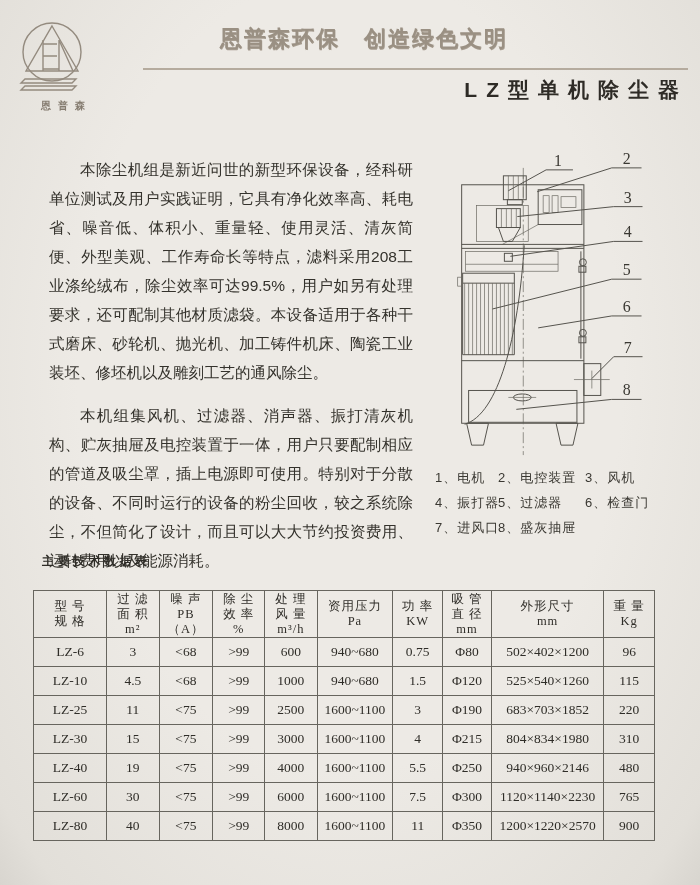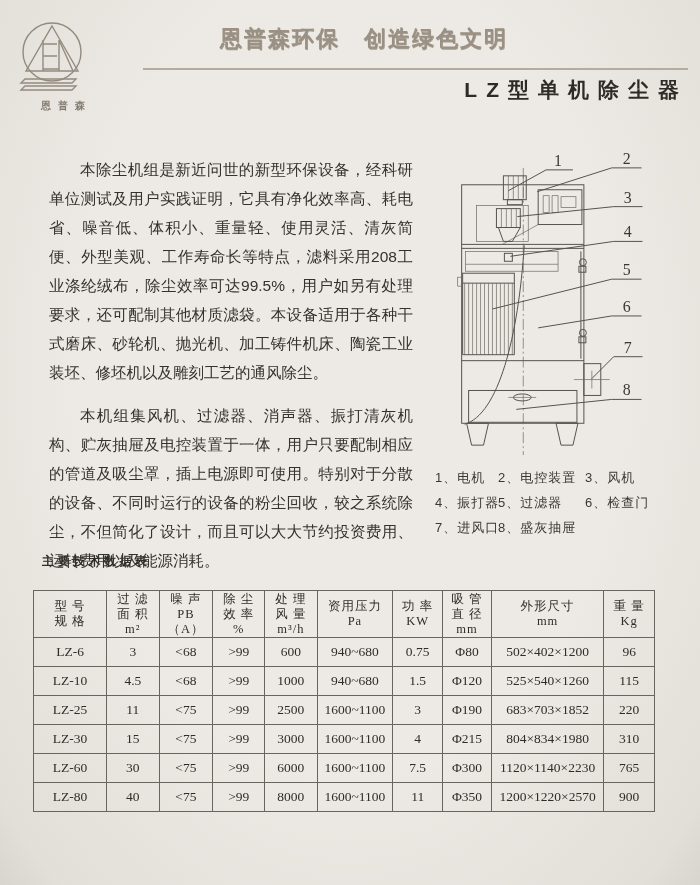--- a/index.html
+++ b/index.html
@@ -278,20 +278,32 @@
           <td>&lt;75</td>
           <td>&gt;99</td>
           <td>3000</td>
           <td>1600~1100</td>
           <td>4</td>
           <td>Φ215</td>
           <td>804×834×1980</td>
           <td>310</td>
         </tr>
         <tr>
+          <td>LZ-40</td>
+          <td>19</td>
+          <td>&lt;75</td>
+          <td>&gt;99</td>
+          <td>4000</td>
+          <td>1600~1100</td>
+          <td>5.5</td>
+          <td>Φ250</td>
+          <td>940×960×2146</td>
+          <td>480</td>
+        </tr>
+        <tr>
           <td>LZ-60</td>
           <td>30</td>
           <td>&lt;75</td>
           <td>&gt;99</td>
           <td>6000</td>
           <td>1600~1100</td>
           <td>7.5</td>
           <td>Φ300</td>
           <td>1120×1140×2230</td>
           <td>765</td>

